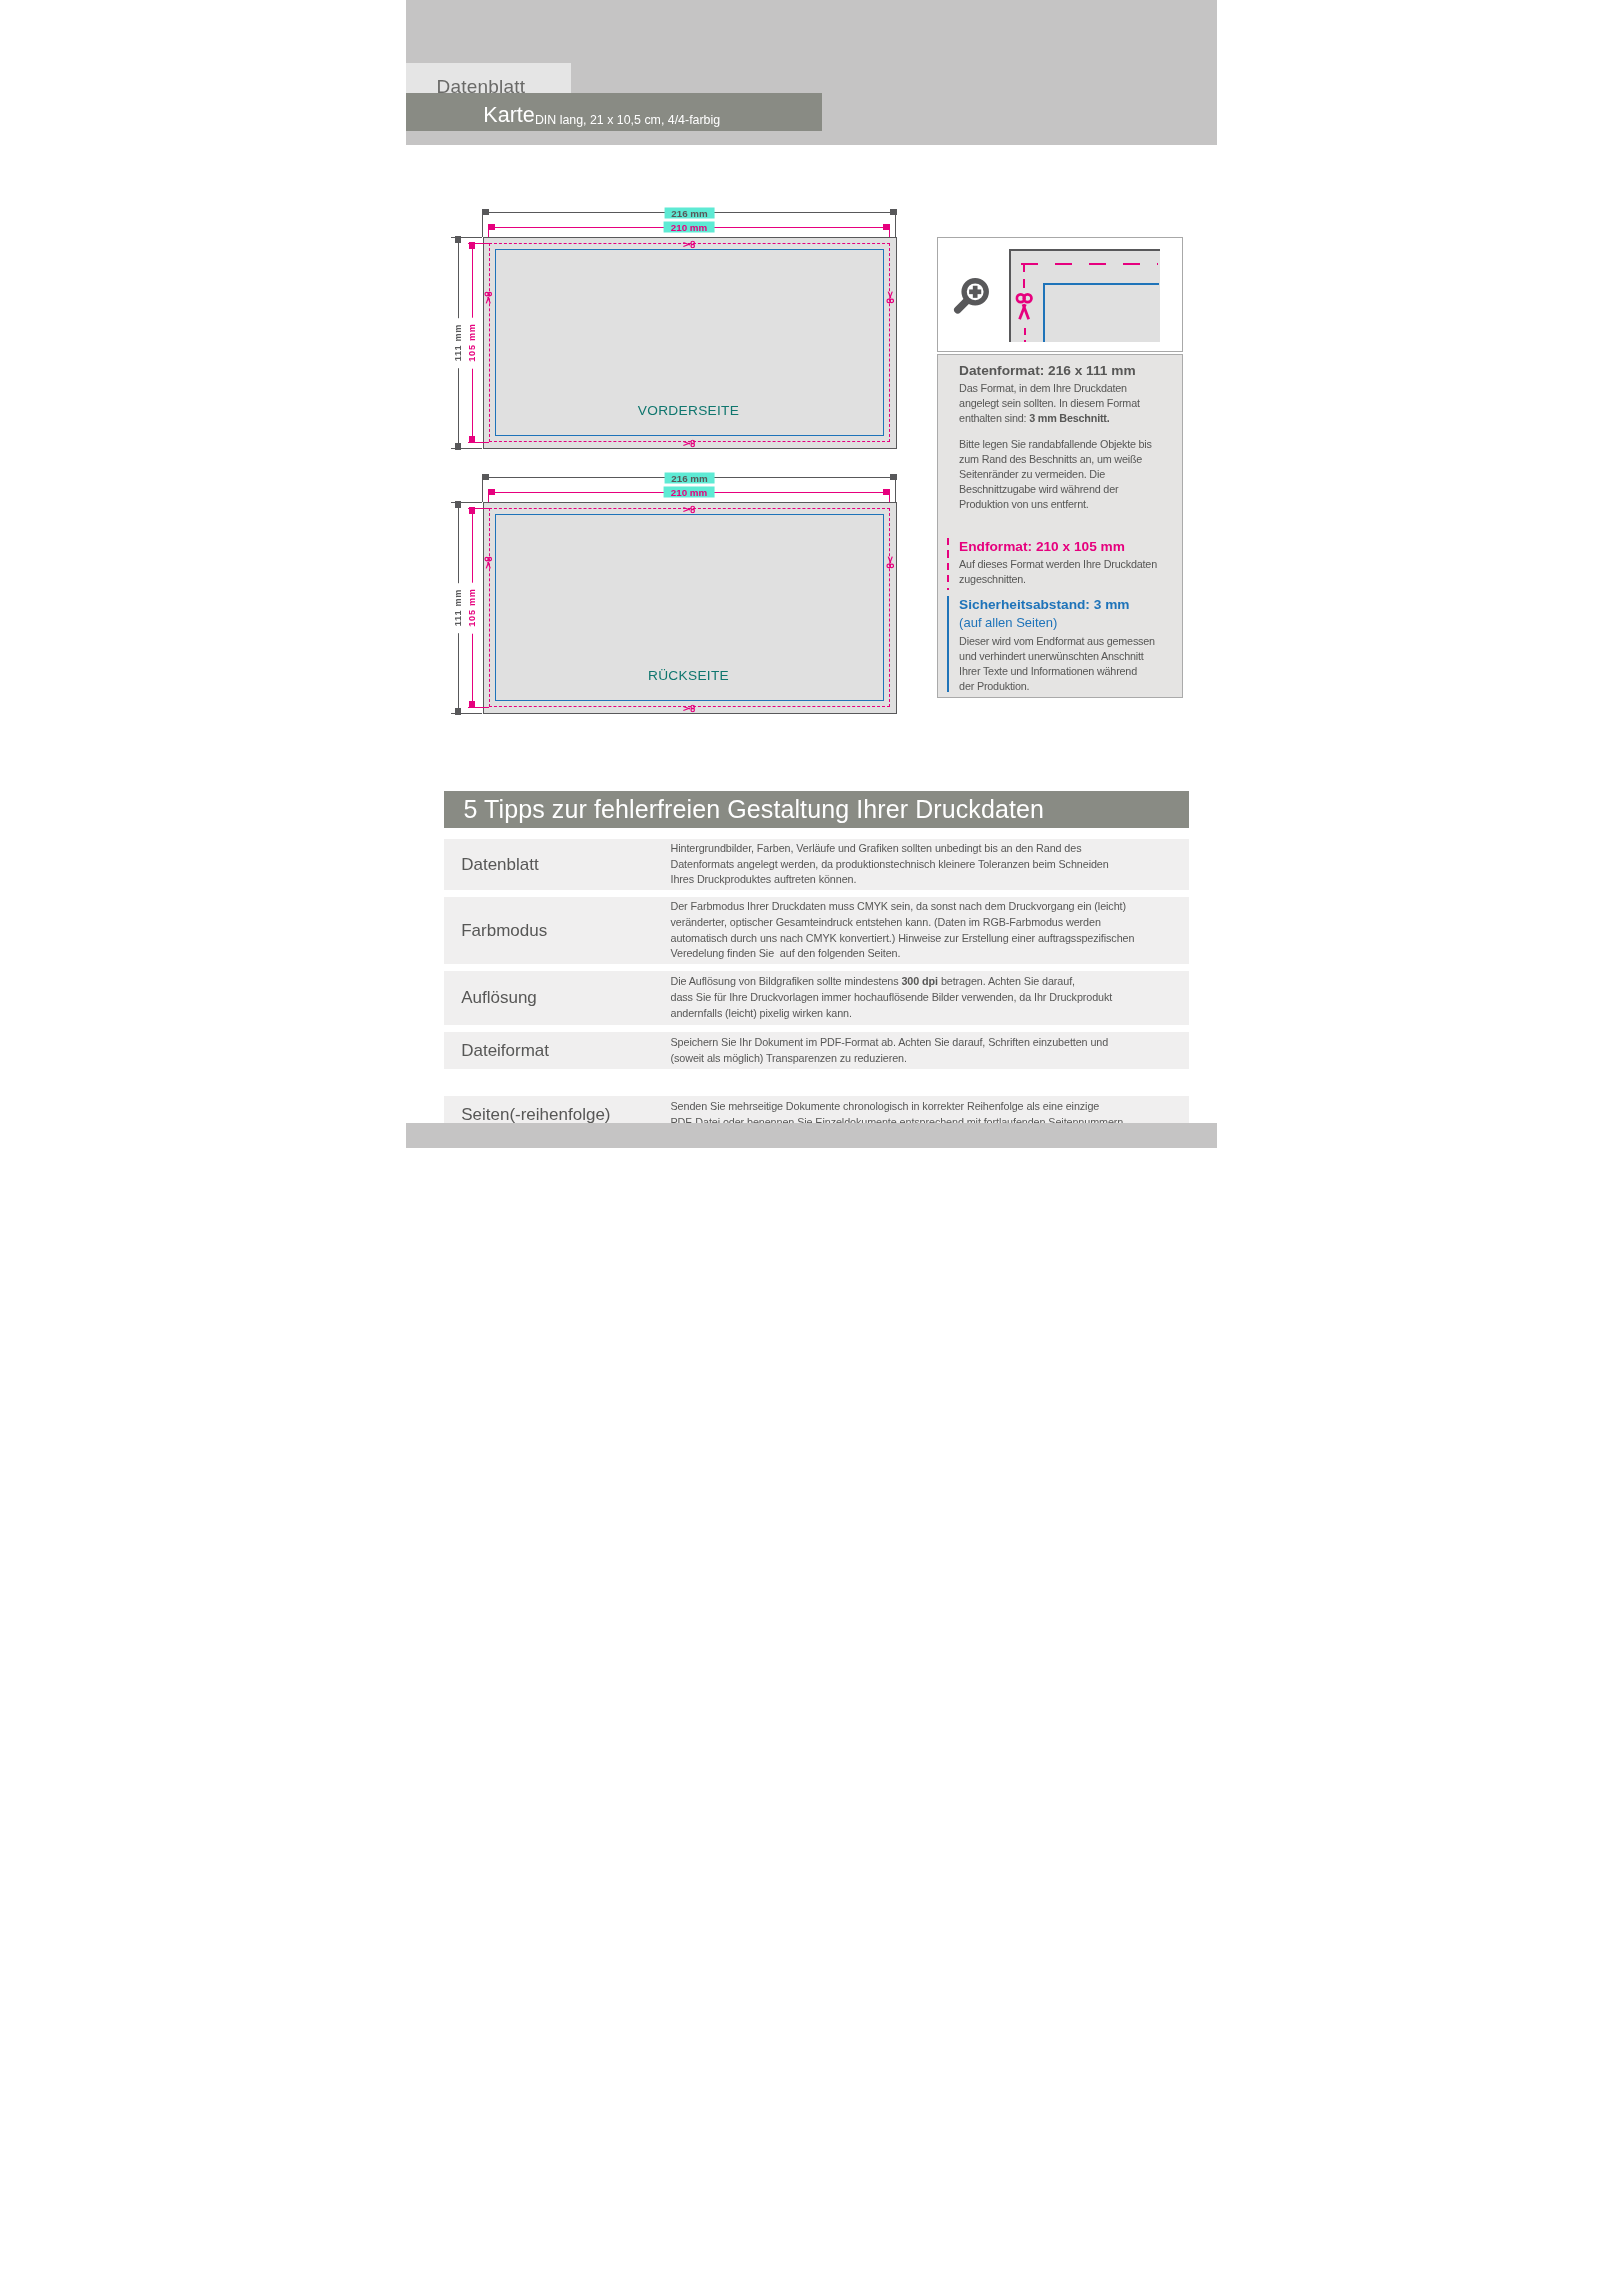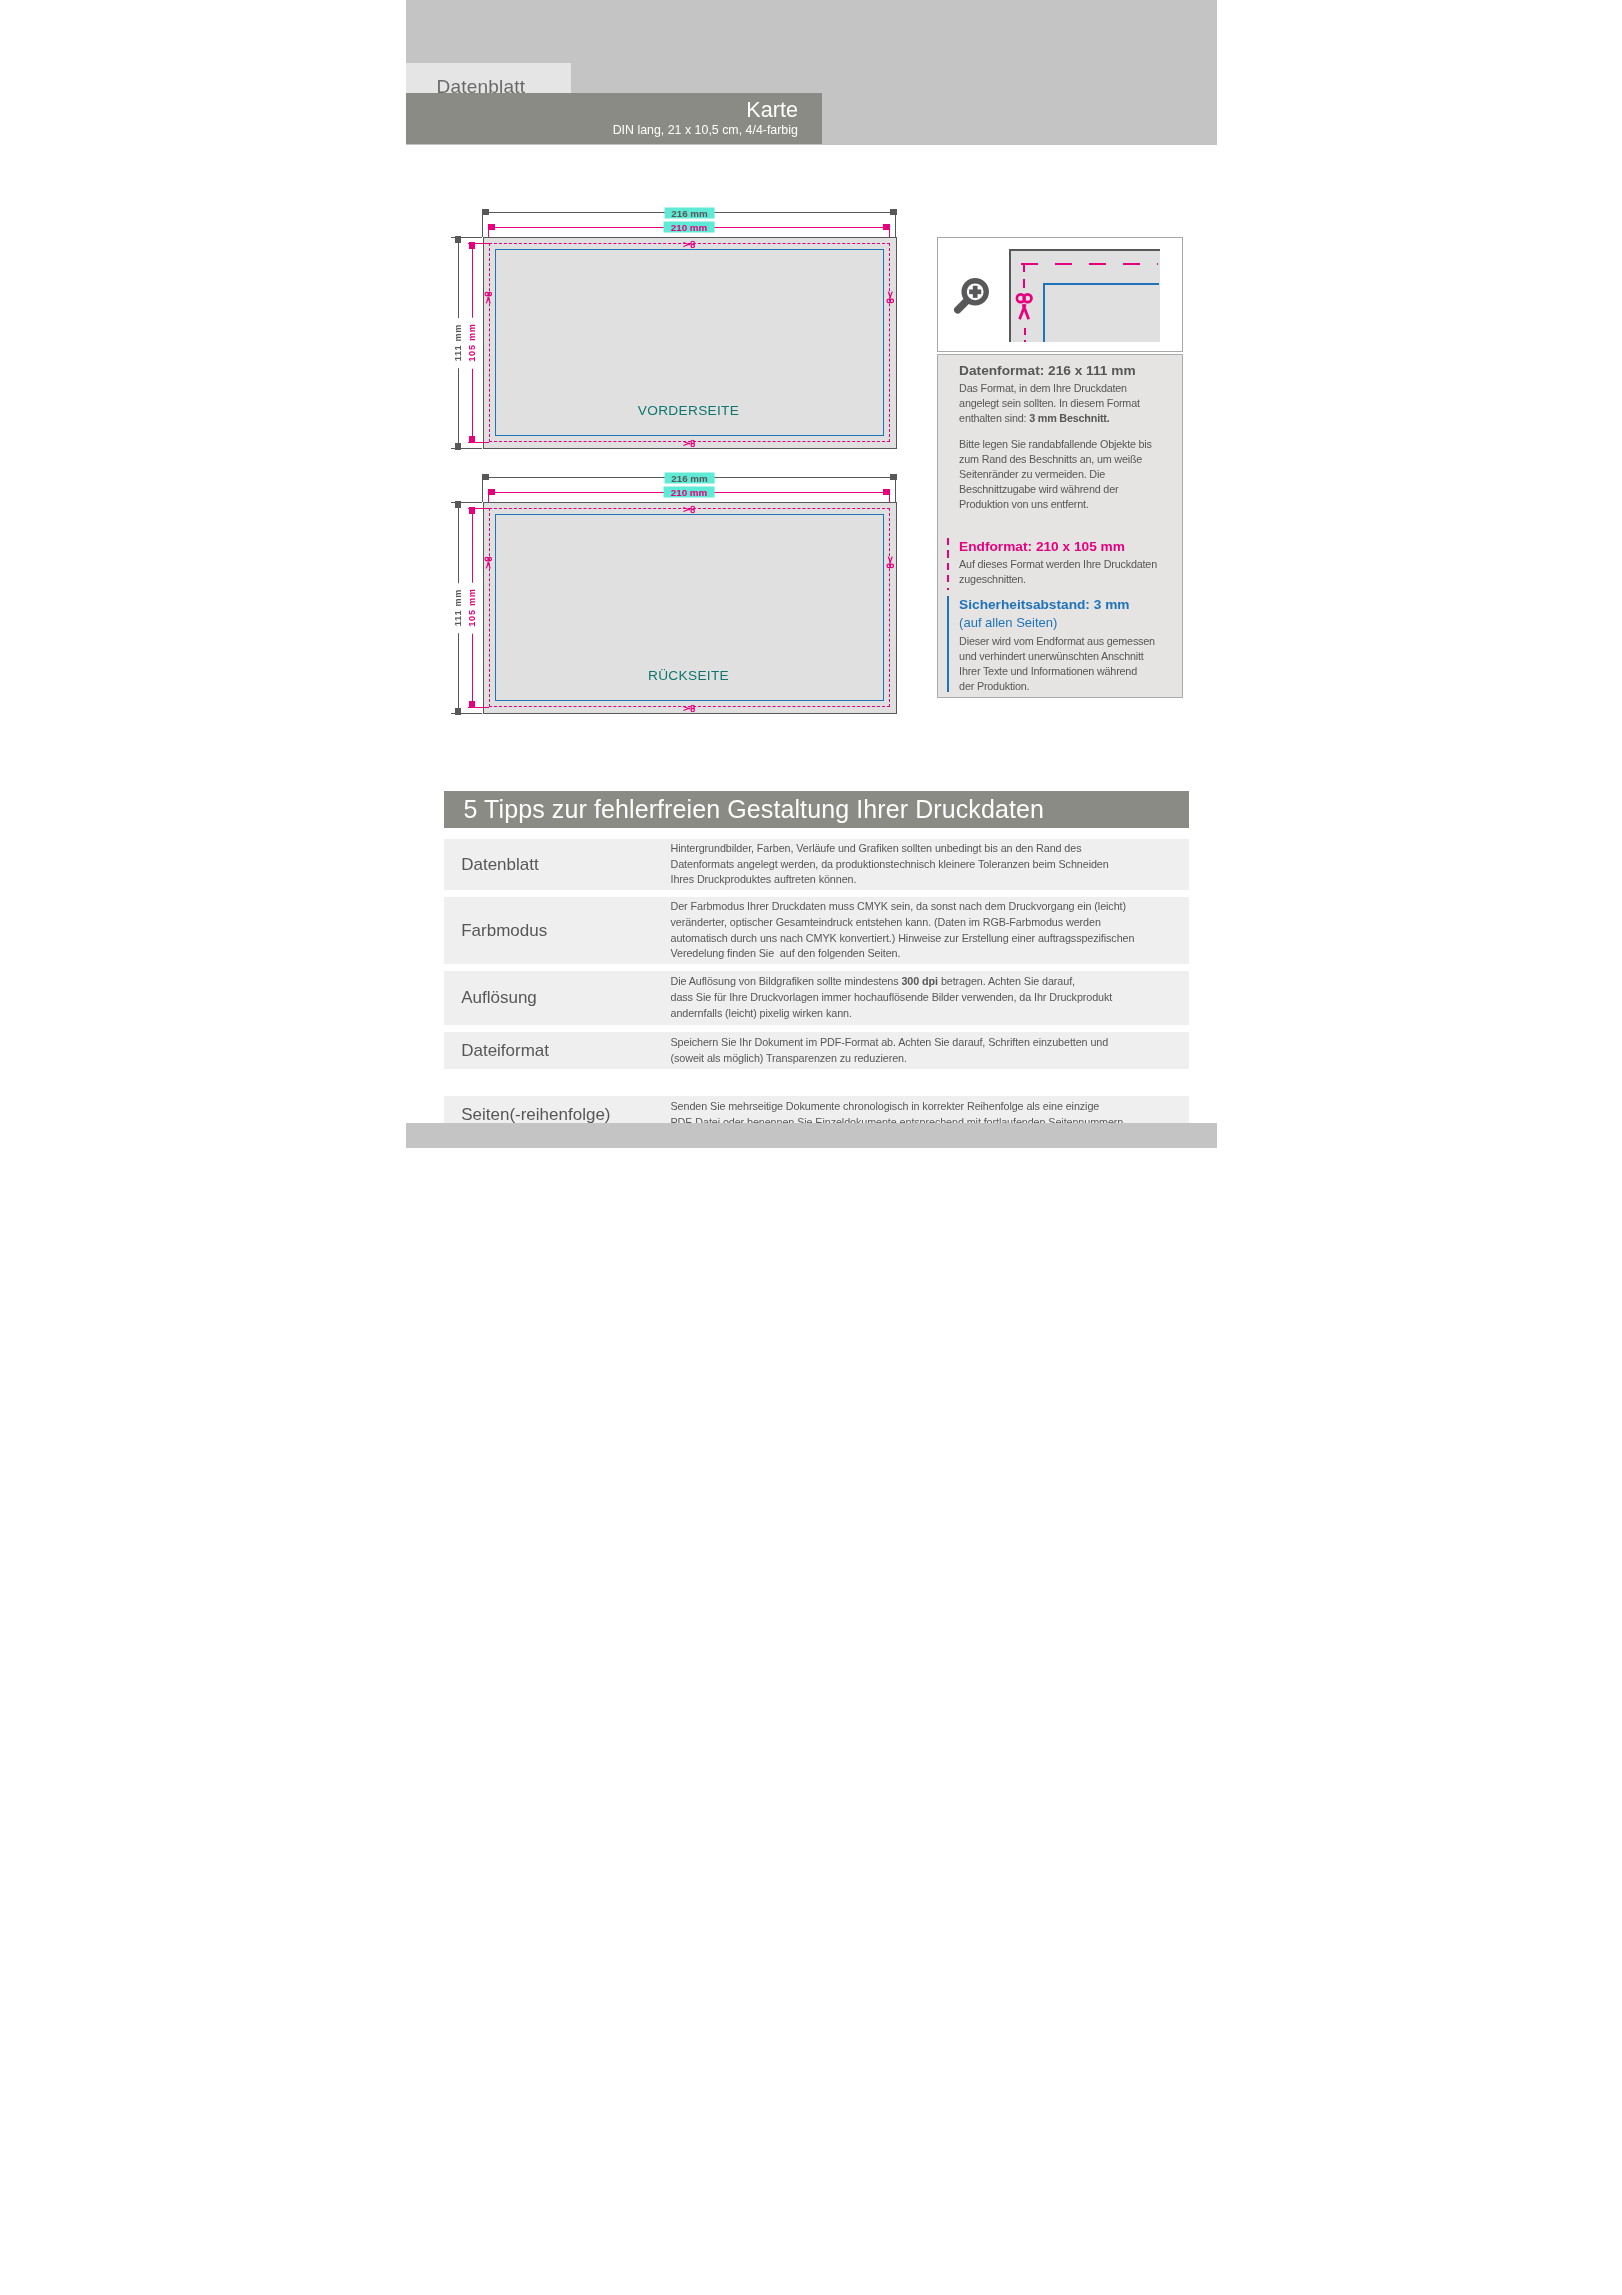--- a/index.html
+++ b/index.html
@@ -10,21 +10,21 @@
   *{box-sizing:border-box;margin:0;padding:0}
   html,body{background:#ffffff}
   body{font-family:"Liberation Sans","DejaVu Sans",sans-serif;}
   .page{position:relative;width:811px;height:1148px;background:#fff;overflow:hidden;margin:0 auto}
   .abs{position:absolute}
 
   
   .top-gray{left:0;top:0;width:811px;height:145px;background:var(--pagegray)}
   .datenblatt-box{left:0;top:63px;width:165px;height:48px;background:#e5e5e5;display:flex;align-items:center;padding-left:31px}
   .datenblatt-box span{font-size:19px;color:#6a6a68;letter-spacing:0.2px}
-  .banner{left:0;top:93px;width:416px;height:51px;background:var(--bannergray);display:flex;flex-direction:column;align-items:flex-end;justify-content:center;padding:2.6px 23.6px 3.9px 0;color:#fff}
+  .banner{left:0;top:93px;width:416px;height:38px;background:var(--bannergray);display:flex;flex-direction:row;align-items:flex-end;justify-content:center;padding:2.6px 23.6px 3.9px 0;color:#fff}
   .banner-title{font-size:21.6px;line-height:1.05}
   .banner-sub{font-size:12.4px;margin-top:1.3px}
 
   
   .card{position:absolute;left:0;width:811px;height:239px}
   .line{position:absolute}
   .hdim{height:1.3px}
   .vdim{width:1.3px}
   .hdim.dark,.vdim.dark{background:var(--dark)}
   .hdim.mag,.vdim.mag{background:var(--mag)}

